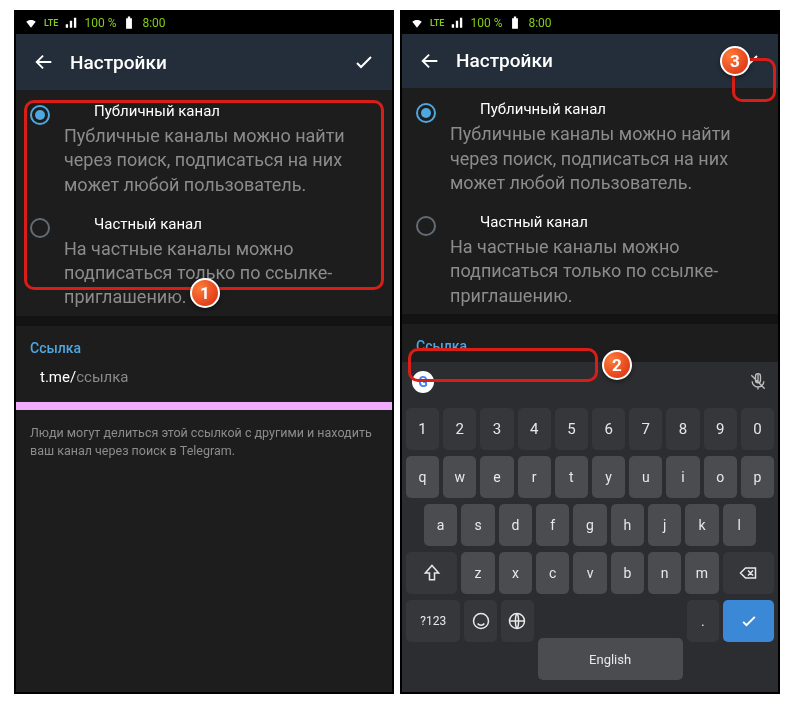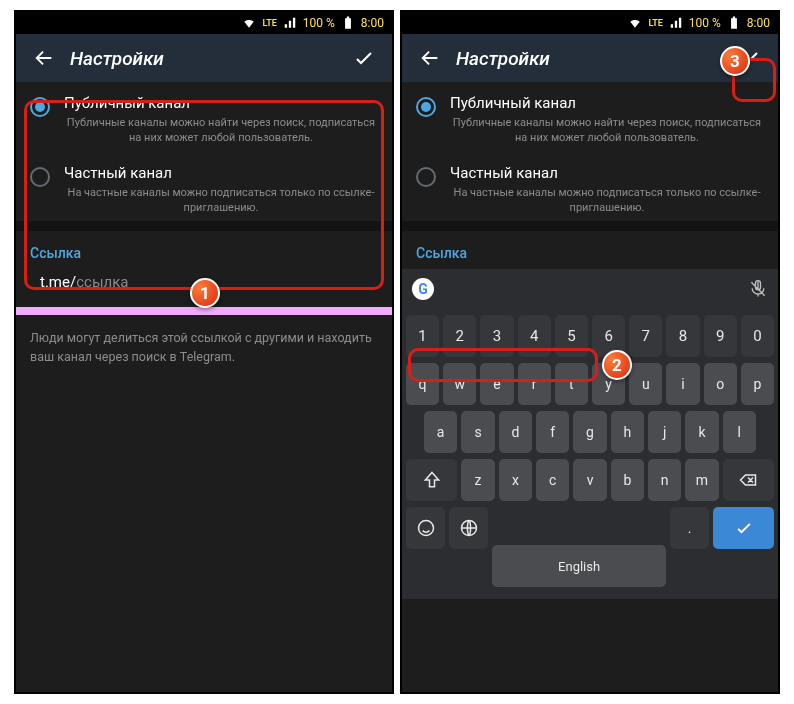--- a/index.html
+++ b/index.html
@@ -1,36 +1,36 @@
 <!DOCTYPE html>
 <html><head>
 <meta charset="utf-8">
 <style>
   * { box-sizing: border-box; margin: 0; padding: 0; font-family: Roboto, Arial, sans-serif; }
   body { background: #fff; width: 794px; height: 704px; overflow: hidden; position: relative; }
   .frame { position: absolute; top: 10px; bottom: 10px; border: 2px solid #000; width: 380px; background: #1c1c1c; color: #e5e5e5; display: flex; flex-direction: column; overflow: hidden; }
   .frame.left { left: 14px; }
   .frame.right { left: 400px; }
   
-  .status { height: 22px; background: #000; display: flex; align-items: center; justify-content: flex-end; gap: 6px; padding: 0 8px; font-size: 12px; color: #fde047; }
+  .status { height: 22px; background: #000; display: flex; align-items: center; gap: 6px; padding: 0 8px; font-size: 12px; color: #84cc16; }
   .status svg { width: 14px; height: 14px; fill: #fff; }
   
-  .header { height: 48px; background: #232e3a; display: flex; align-items: center; padding: 0 8px; position: relative; font-style: italic; }
+  .header { height: 56px; background: #232e3a; display: flex; align-items: center; padding: 0 8px; position: relative; }
   .header .back { width: 40px; height: 40px; display: flex; align-items: center; justify-content: center; }
   .header .title { font-size: 19px; font-weight: 500; color: #fff; margin-left: 6px; flex: 1; }
   .header .confirm { width: 40px; height: 40px; display: flex; align-items: center; justify-content: center; }
   .header svg { stroke: #fff; fill: none; stroke-width: 2; }
   
   .body { background: #1d1d1d; flex: 1; display: flex; flex-direction: column; }
   .option { display: flex; padding: 12px 14px 6px 14px; gap: 14px; }
   .radio { width: 20px; height: 20px; border-radius: 50%; border: 2px solid #636b74; flex-shrink: 0; margin-top: 3px; display: flex; align-items: center; justify-content: center; }
   .radio.selected { border-color: #4fa7e0; }
   .radio.selected::after { content: ''; width: 10px; height: 10px; border-radius: 50%; background: #4fa7e0; }
-  .opt-text .label { font-size: 15px; color: #fff; margin-bottom: 4px; }
-  .opt-text .desc { font-size: 11px; color: #8c8c8c; line-height: 1.35; text-align: center; }
+  .opt-text .label { font-size: 15px; color: #fff; margin-bottom: 4px; margin-left: 30px; }
+  .opt-text .desc { font-size: 18px; color: #8c8c8c; line-height: 1.35; }
   .section-gap { height: 10px; background: #131313; }
   .section-label { font-size: 14px; color: #4fa7e0; padding: 14px 14px 8px 14px; font-weight: 500; }
   .link-field { font-size: 15px; color: #fff; padding: 4px 14px 16px 24px; }
   .link-field .placeholder { color: #8a8a8a; }
   .hint { font-size: 12.5px; color: #8c8c8c; padding: 14px 14px; line-height: 1.45; border-top: 8px solid #f0abfc; }
   
   .kbd-suggest { height: 40px; background: #2b2d30; display: flex; align-items: center; padding: 0 10px; justify-content: space-between; }
   .kbd-suggest .g { width:22px;height:22px;border-radius:50%;background:#fff;display:flex;align-items:center;justify-content:center;font-weight:700;font-size:14px;color:#4285F4;}
   .kbd-suggest svg { stroke:#bdbdbd; fill:none; stroke-width:1.6; width:20px;height:20px;}
   .keyboard { background: #2b2d30; padding: 6px 4px; }
@@ -209,20 +209,21 @@
             <div class="key" style="flex: 1 1 0%;">n</div>
             <div class="key" style="flex: 1 1 0%;">m</div>
           </div>
         <div class="key dark back">
             <svg viewBox="0 0 24 24">
               <path d="M21 6H9l-6 6 6 6h12zM12 9l6 6M18 9l-6 6"></path>
             </svg>
           </div>
       </div>
       <div class="krow">
+        <div class="key dark mode">?123</div>
         <div class="key dark emoji">
             <svg viewBox="0 0 24 24">
               <circle cx="12" cy="12" r="9"></circle>
               <path d="M9 10h.01M15 10h.01M8 15c1 1.5 2.5 2 4 2s3-.5 4-2"></path>
             </svg>
           </div>
         <div class="key dark lang">
             <svg viewBox="0 0 24 24">
               <circle cx="12" cy="12" r="9"></circle>
               <path d="M3 12h18M12 3c2.5 3 2.5 15 0 18M12 3c-2.5 3-2.5 15 0 18"></path>

